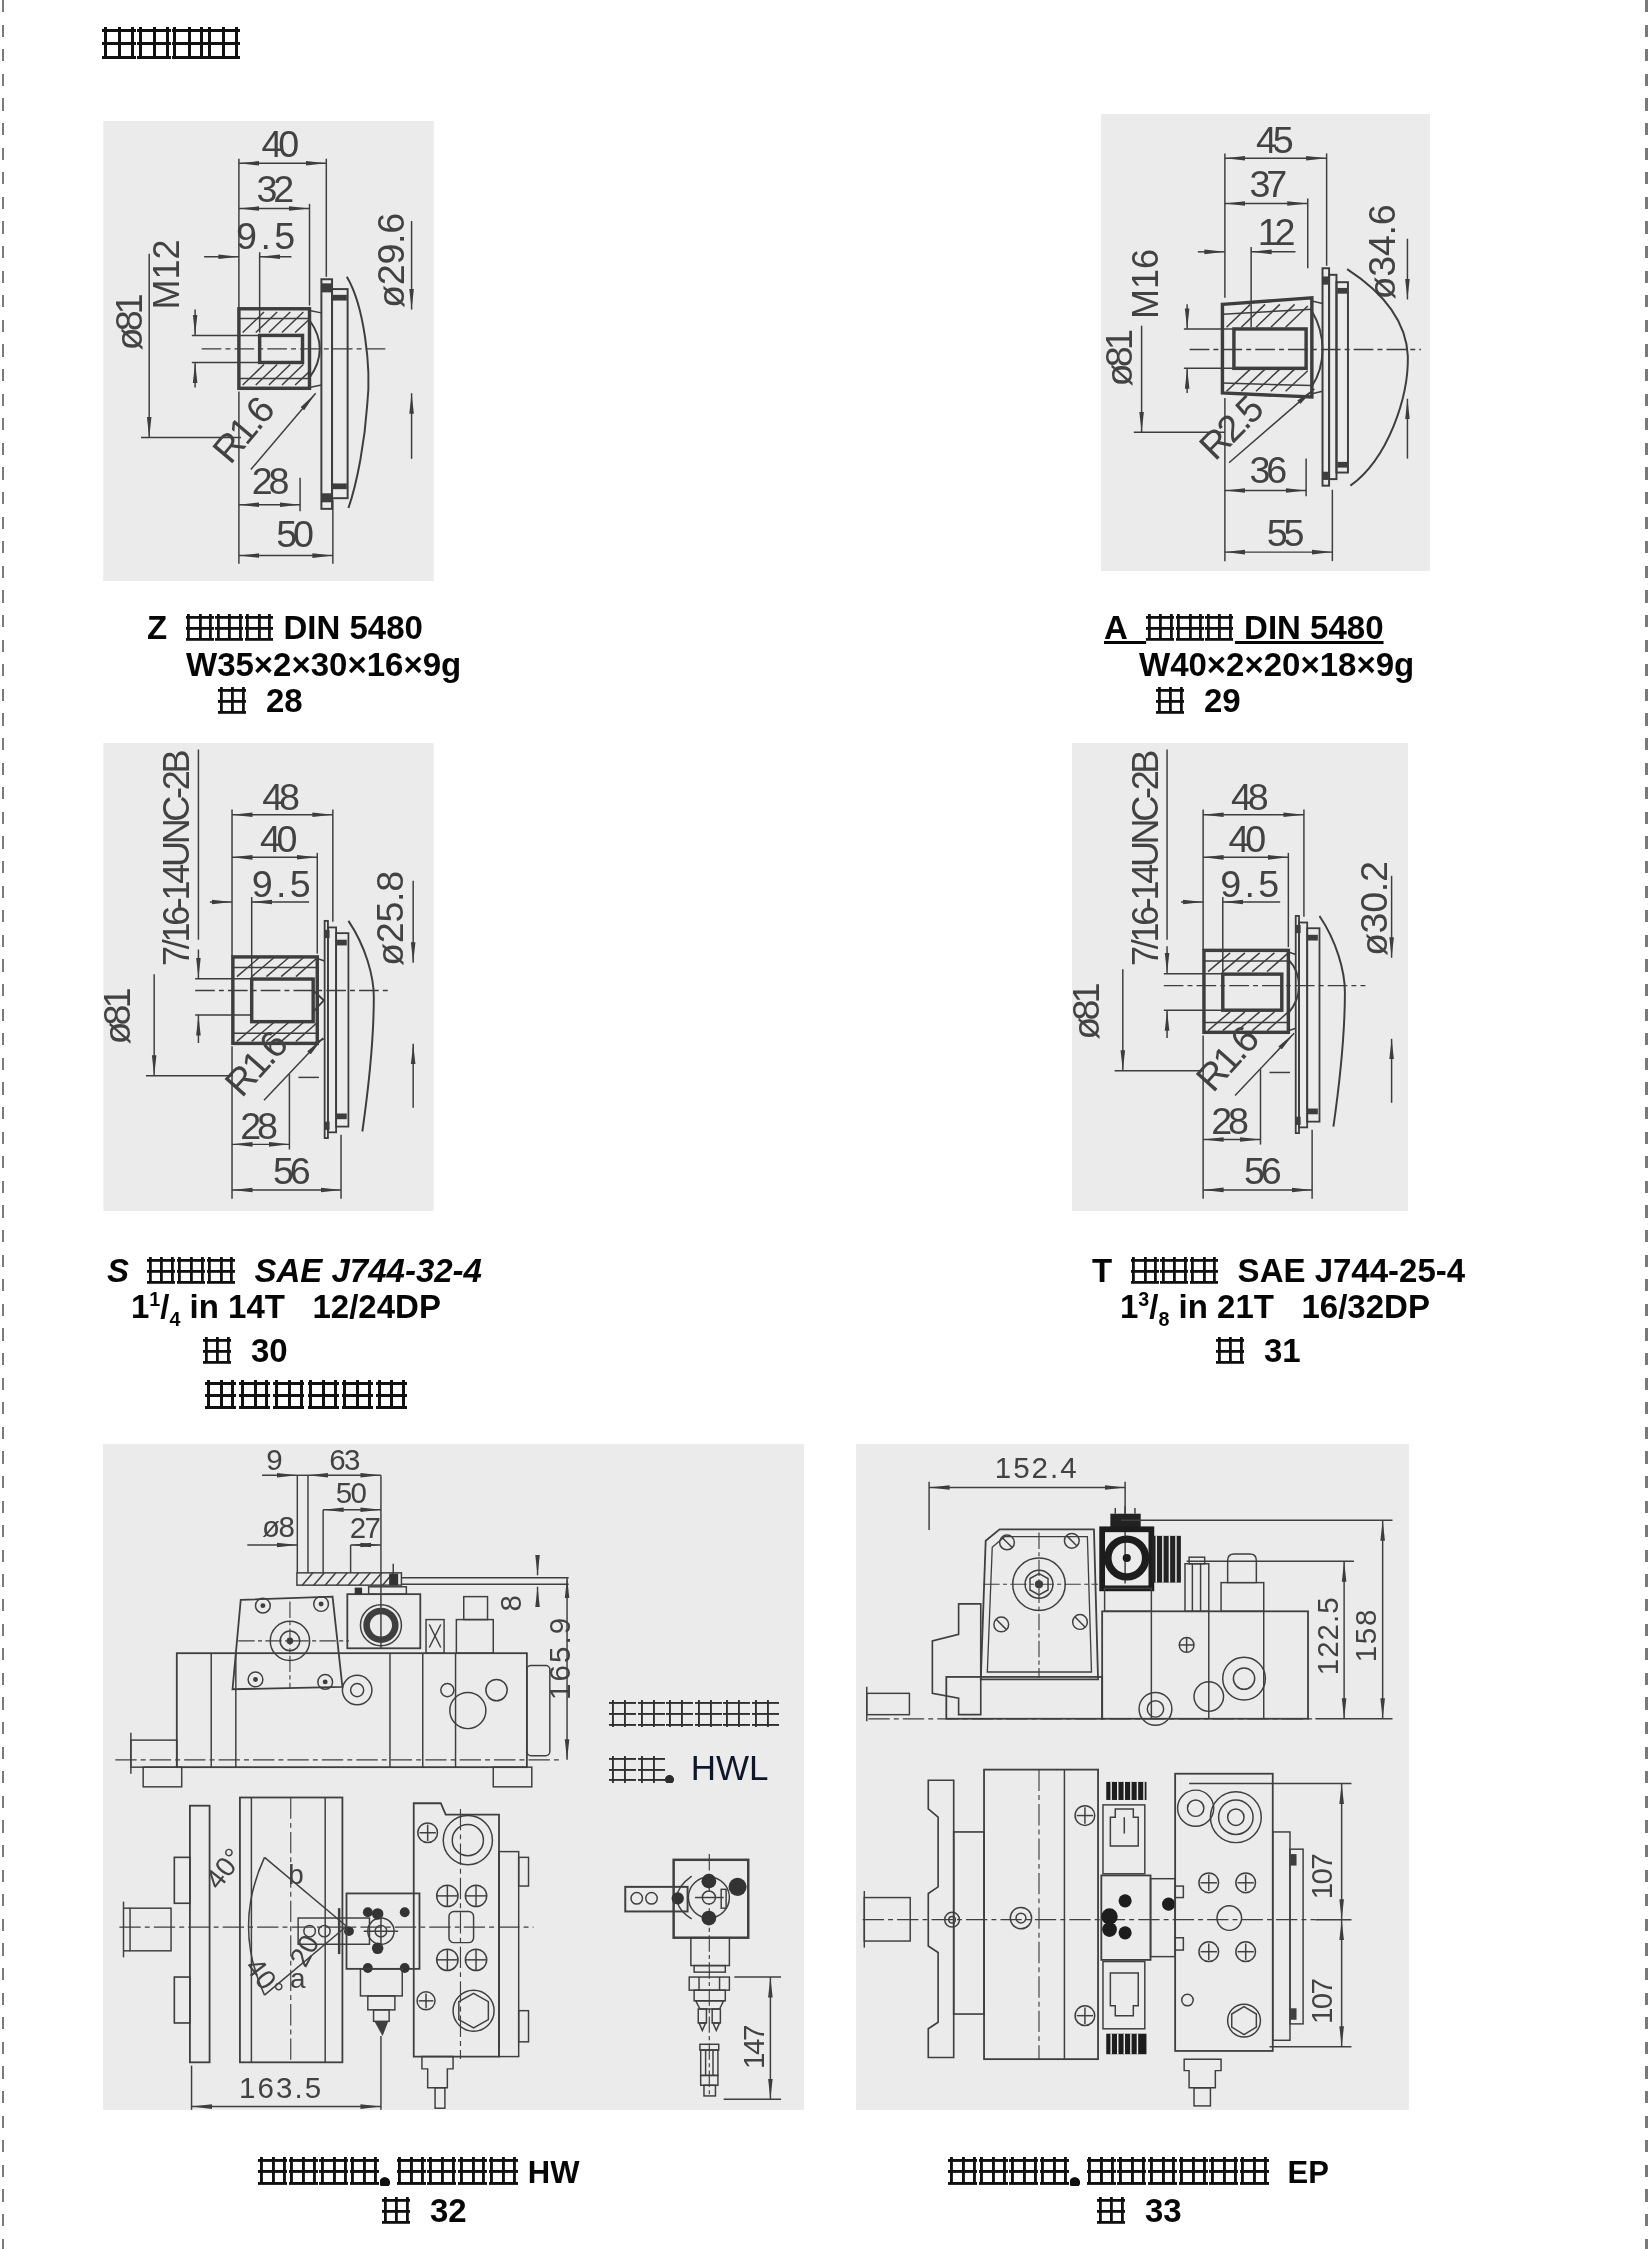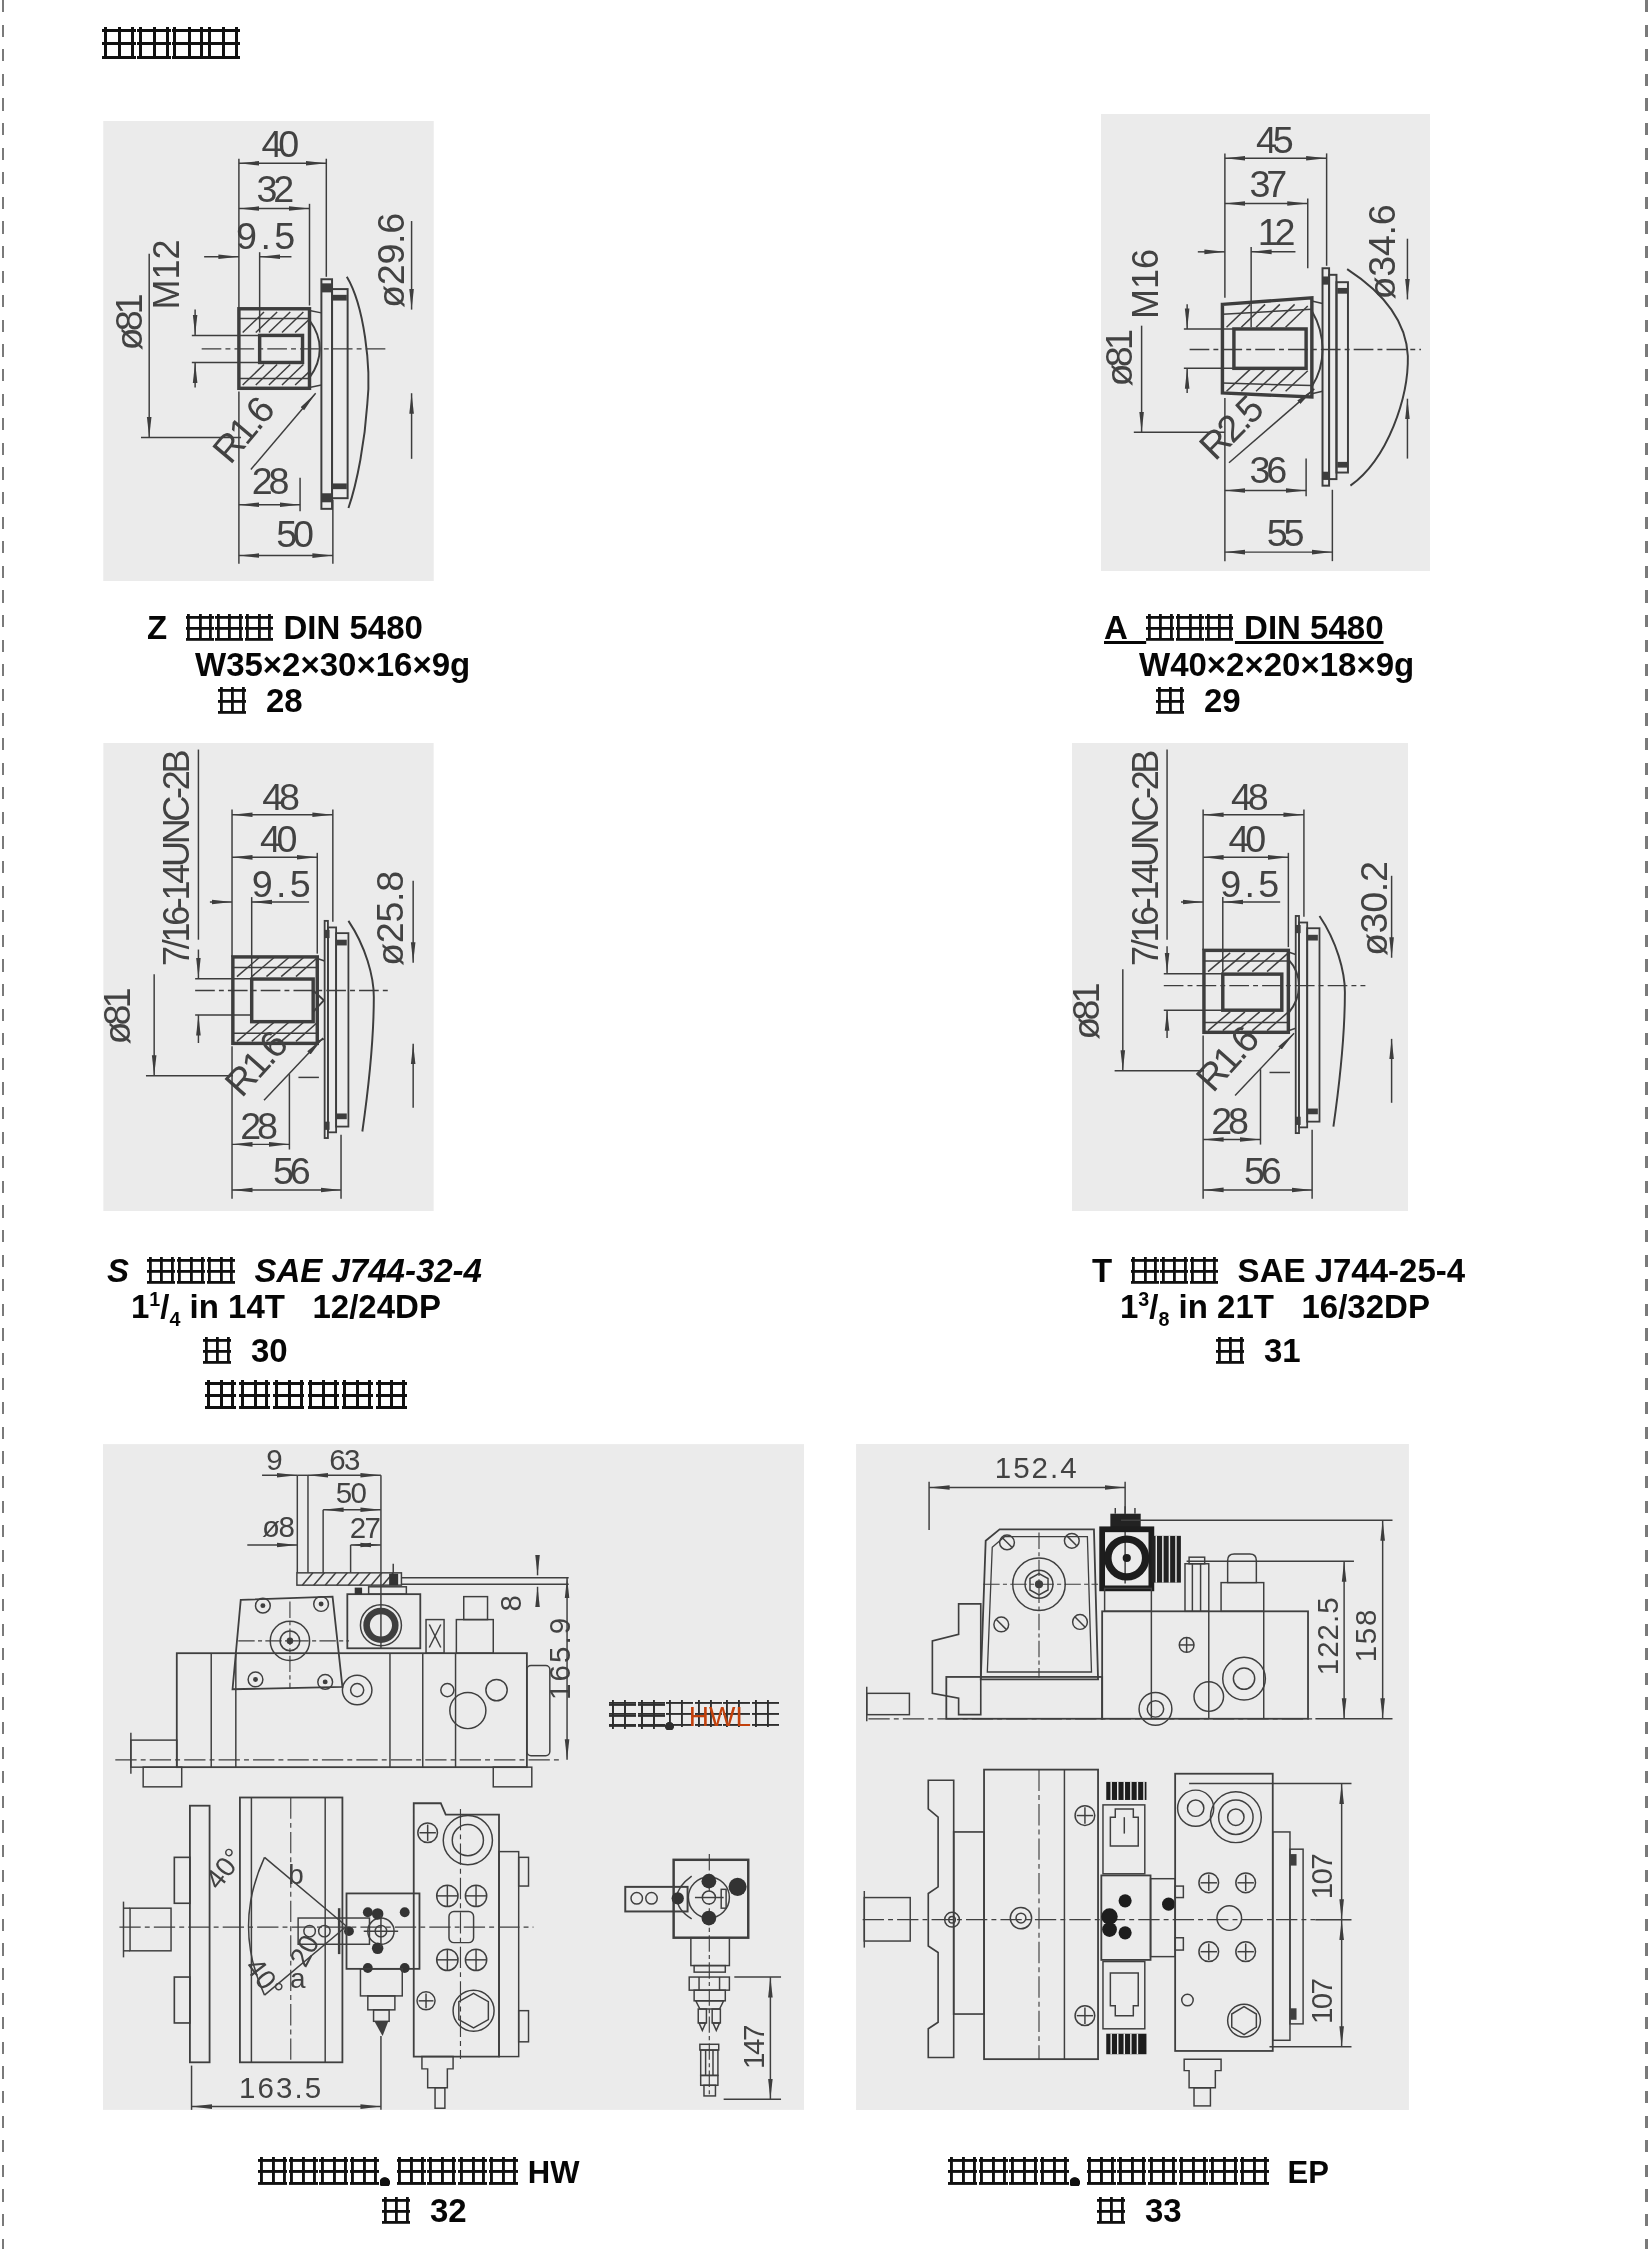--- a/index.html
+++ b/index.html
@@ -243,21 +243,21 @@
 <line x1="151" y1="459" x2="250" y2="459" marker-start="url(#ar)" marker-end="url(#ar)"></line>
 
 <text x="225" y="527" font-size="46" text-anchor="middle" textLength="46" stroke="none">55</text>
 
 <line x1="151" y1="534" x2="282" y2="534" marker-start="url(#ar)" marker-end="url(#ar)"></line>
 </g>
 </svg>
 </div>
 
 <div class="abs cap" style="left:147px;top:609px;">Z&nbsp; <span class="cj" style="width:28px;height:28px;"></span><span class="cj" style="width:28px;height:28px;"></span><span class="cj" style="width:28px;height:28px;"></span> DIN 5480</div>
-<div class="abs cap" style="left:195px;top:646px;">W35×2×30×16×9g</div>
+<div class="abs cap" style="left:186px;top:646px;">W35×2×30×16×9g</div>
 <div class="abs cap" style="left:218px;top:682px;"><span class="cj" style="width:28px;height:28px;"></span>&nbsp; 28</div>
 
 <div class="abs cap" style="left:1104px;top:609px;text-decoration:underline;">A&nbsp; <span class="cj" style="width:28px;height:28px;"></span><span class="cj" style="width:28px;height:28px;"></span><span class="cj" style="width:28px;height:28px;"></span> DIN 5480</div>
 <div class="abs cap" style="left:1139px;top:646px;">W40×2×20×18×9g</div>
 <div class="abs cap" style="left:1156px;top:682px;"><span class="cj" style="width:28px;height:28px;"></span>&nbsp; 29</div>
 
 <div class="abs" id="box3" style="left:103px;top:743px;">
 <svg width="331" height="468" viewBox="0 0 403 571">
 
 <rect x="0" y="0" width="403" height="571" fill="#ebebeb"></rect>
@@ -939,21 +939,21 @@
 <line x1="560" y1="580" x2="604" y2="580"></line>
 <line x1="504" y1="735" x2="604" y2="735"></line>
 </g>
 </svg>
 </div>
 
 <div class="abs" style="left:609px;top:1700px;white-space:nowrap;">
 <span class="cjr"></span><span class="cjr" style="margin-left:1.6px;"></span><span class="cjr" style="margin-left:1.6px;"></span><span class="cjr" style="margin-left:1.6px;"></span><span class="cjr" style="margin-left:1.6px;"></span><span class="cjr" style="margin-left:1.6px;"></span>
 </div>
 
-<div class="abs" style="left:609px;top:1700px;white-space:nowrap;font-size:28px;color:#c2410c;">
+<div class="abs" style="left:609px;top:1748px;white-space:nowrap;font-size:35px;color:#0f172a;">
 <span class="cjr"></span><span class="cjr" style="margin-left:1.6px;"></span><span class="cm" style="background:radial-gradient(circle at 28% 88%,#2e2e2e 0 4.1px,transparent 4.9px) no-repeat;"></span>&nbsp;HWL
 </div>
 
 <div class="abs cap" style="left:258px;top:2155px;font-size:31px;"><span class="cj" style="width:29px;height:29px;"></span><span class="cj" style="width:29px;height:29px;"></span><span class="cj" style="width:29px;height:29px;"></span><span class="cj" style="width:29px;height:29px;"></span><span class="cm"></span><span class="cj" style="width:29px;height:29px;"></span><span class="cj" style="width:29px;height:29px;"></span><span class="cj" style="width:29px;height:29px;"></span><span class="cj" style="width:29px;height:29px;"></span> HW</div>
 <div class="abs cap" style="left:382px;top:2192px;"><span class="cj" style="width:28px;height:28px;"></span>&nbsp; 32</div>
 
 <div class="abs cap" style="left:948px;top:2155px;font-size:31px;"><span class="cj" style="width:29px;height:29px;"></span><span class="cj" style="width:29px;height:29px;"></span><span class="cj" style="width:29px;height:29px;"></span><span class="cj" style="width:29px;height:29px;"></span><span class="cm"></span><span class="cj" style="width:29px;height:29px;"></span><span class="cj" style="width:29px;height:29px;"></span><span class="cj" style="width:29px;height:29px;"></span><span class="cj" style="width:29px;height:29px;"></span><span class="cj" style="width:29px;height:29px;"></span><span class="cj" style="width:29px;height:29px;"></span>&nbsp; EP</div>
 <div class="abs cap" style="left:1097px;top:2192px;"><span class="cj" style="width:28px;height:28px;"></span>&nbsp; 33</div>
 
 

